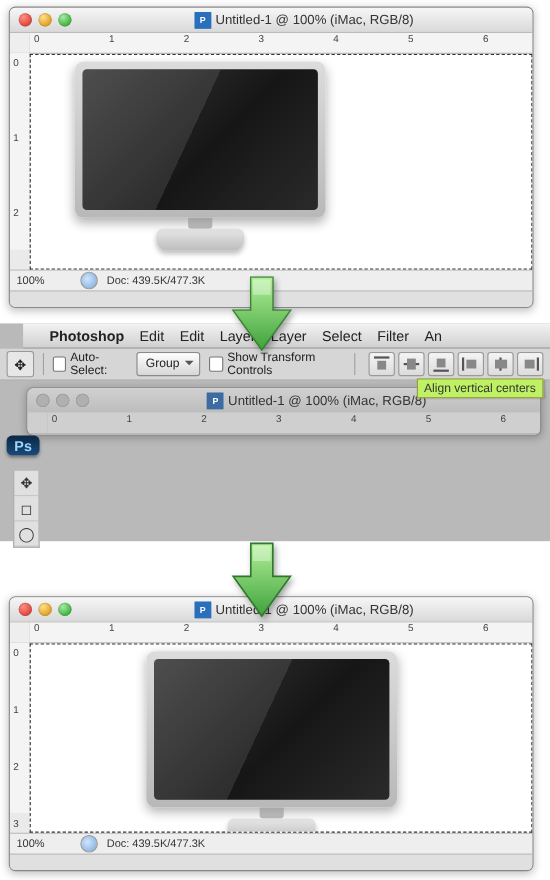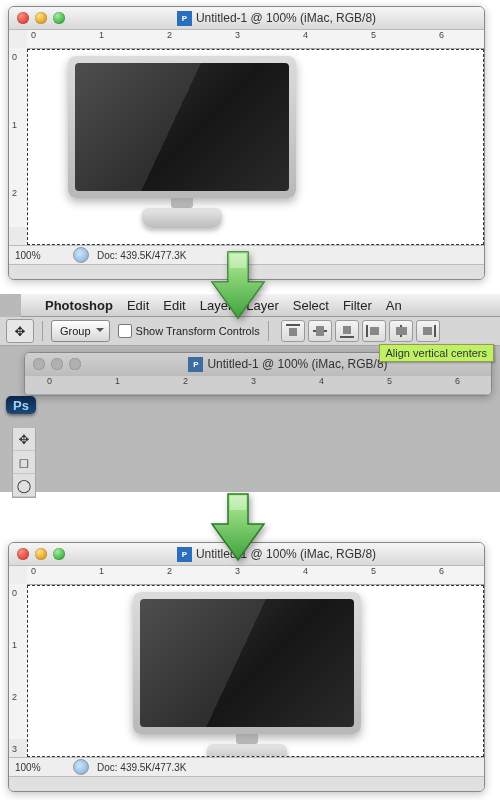--- a/index.html
+++ b/index.html
@@ -253,20 +253,24 @@
       <span class="mitem">Layer</span>
       <span class="mitem">Layer</span>
       <span class="mitem">Select</span>
       <span class="mitem">Filter</span>
       <span class="mitem">An</span>
     </div>
 
     <div class="optbar">
       <div class="opt-tool">✥</div>
       <div class="opt-sep"></div>
+      <label class="opt-chk">
+        <span class="box"></span>
+        <span>Auto-Select:</span>
+      </label>
       <div class="opt-drop">
         <span>Group</span>
       </div>
       <label class="opt-chk">
         <span class="box"></span>
         <span>Show Transform Controls</span>
       </label>
       <div class="opt-sep"></div>
       <div class="align-set">
         <div class="albtn al-top"></div>

